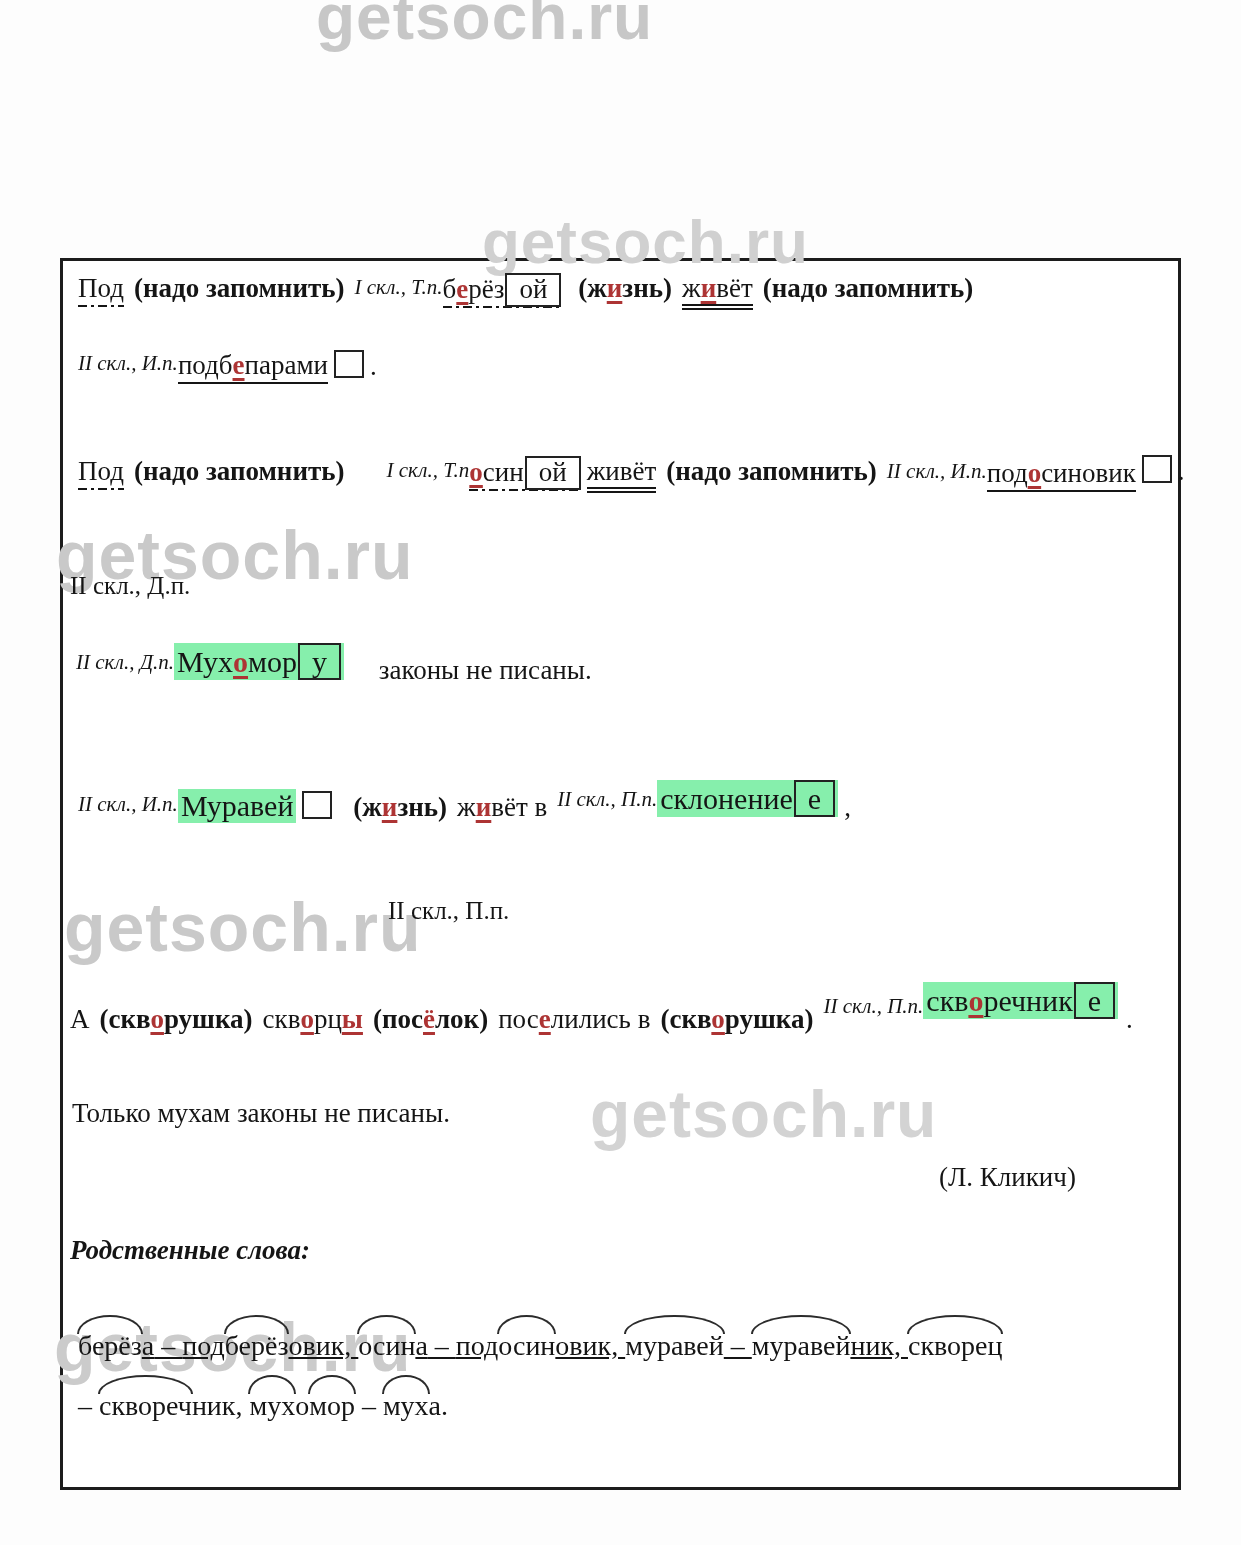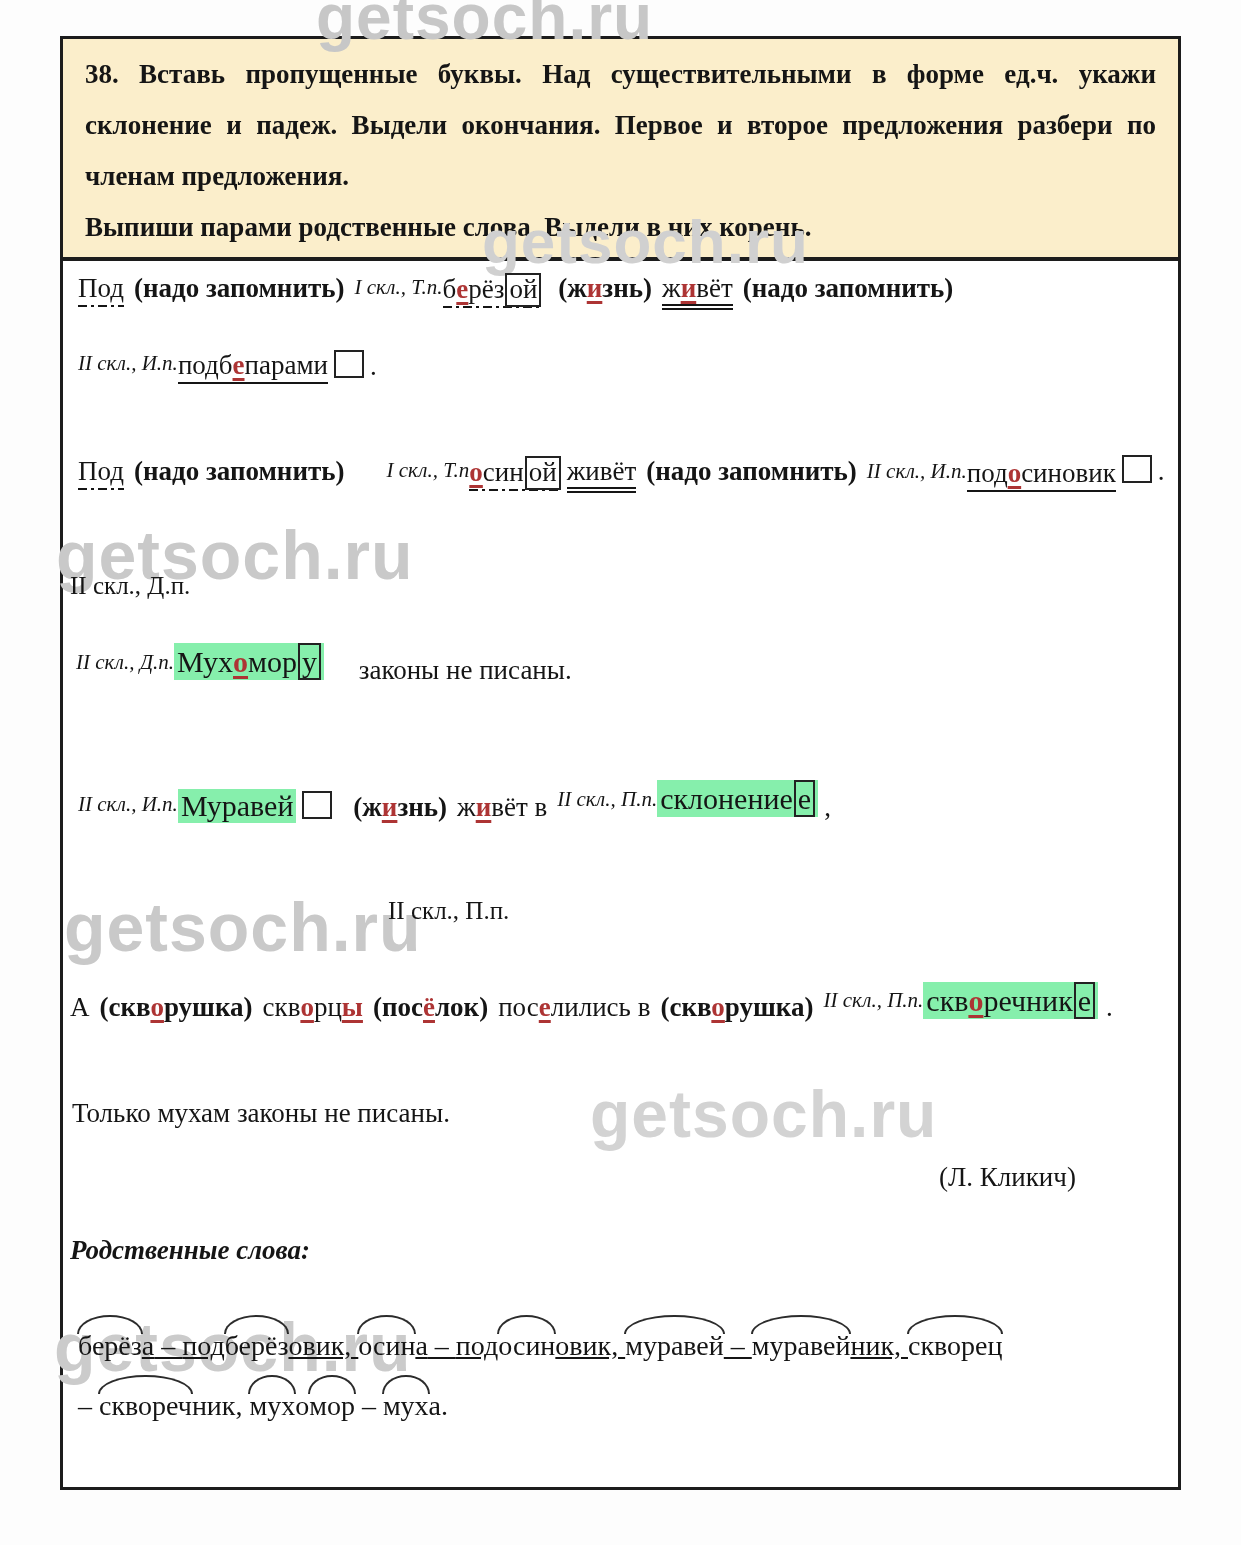--- a/index.html
+++ b/index.html
@@ -28,51 +28,47 @@
   .rl{color:#ad3434;font-weight:bold;text-decoration:underline;
       text-decoration-color:#ad3434;text-decoration-thickness:3px;text-underline-offset:4px;}
 
   
   .u1{border-bottom:2px solid #151515;padding-bottom:2px;}            
   .u2{border-bottom:6px double #151515;padding-bottom:1px;font-family:Liberation Serif, serif;}           
   .udd{background-image:repeating-linear-gradient(90deg,#151515 0 9px,transparent 9px 13px,#151515 13px 16px,transparent 16px 20px);
        background-position:0 100%;background-size:20px 2px;background-repeat:repeat-x;padding-bottom:4px;} 
 
   
-  .kbox{display:inline-block;border:2px solid #222;padding:0 2px;margin-left:1px;line-height:1.1;}
+  .kbox{display:inline-block;border:2px solid #222;padding:0 12px;margin-left:1px;line-height:1.1;}
   .ebox{display:inline-block;width:26px;height:24px;border:2px solid #222;vertical-align:-3px;margin:0 6px 0 6px;background:#fff;}
 
   
   .tag{display:inline-flex;align-items:center;vertical-align:bottom;}
   .tag .lbl{font-style:italic;font-size:21px;line-height:24px;margin-bottom:5px;white-space:nowrap;}
   .tag .word{line-height:34px;}
   .lift6 .word{margin-bottom:6px;}
-  .lift4 .word{margin-bottom:4px;}
+  .lift4 .word{margin-bottom:16px;}
 
   
   .plainlbl{font-size:25px;}
 
   
   .pw{font-size:30px;background:#86efac;padding:0 3px;}
 
   
   .rootrow{padding-top:22px;font-size:28px;}
   .root{position:relative;display:inline-block;}
   .root::before{content:"";position:absolute;left:-1px;right:-1px;top:-15px;height:17px;
       border:2px solid #2b2b2b;border-bottom:none;border-radius:50% 50% 0 0 / 100% 100% 0 0;}
 </style>
 </head>
 <body>
 
 <div class="page">
 
-  <div class="hdr">
-    <p>38. Вставь пропущенные буквы. Над существительными в форме ед.ч. укажи склонение и падеж. Выдели окончания. Первое и второе предложения разбери по членам предложения.</p>
-    <p>Выпиши парами родственные слова. Выдели в них корень.</p>
-  </div>
 
   <div class="bodybox"></div>
 
   <div class="wm" style="left:316px;top:-20px;font-size:64px;color:#c7c7c7;">getsoch.ru</div>
   <div class="wm" style="left:482px;top:206px;font-size:62px;color:#d0d0d0;">getsoch.ru</div>
   <div class="wm" style="left:56px;top:516px;font-size:68px;color:#c9c9c9;">getsoch.ru</div>
   <div class="wm" style="left:64px;top:888px;font-size:68px;color:#c9c9c9;">getsoch.ru</div>
   <div class="wm" style="left:590px;top:1076px;font-size:66px;color:#d3d3d3;">getsoch.ru</div>
   <div class="wm" style="left:54px;top:1308px;font-size:68px;color:#cbcbcb;">getsoch.ru</div>
 

